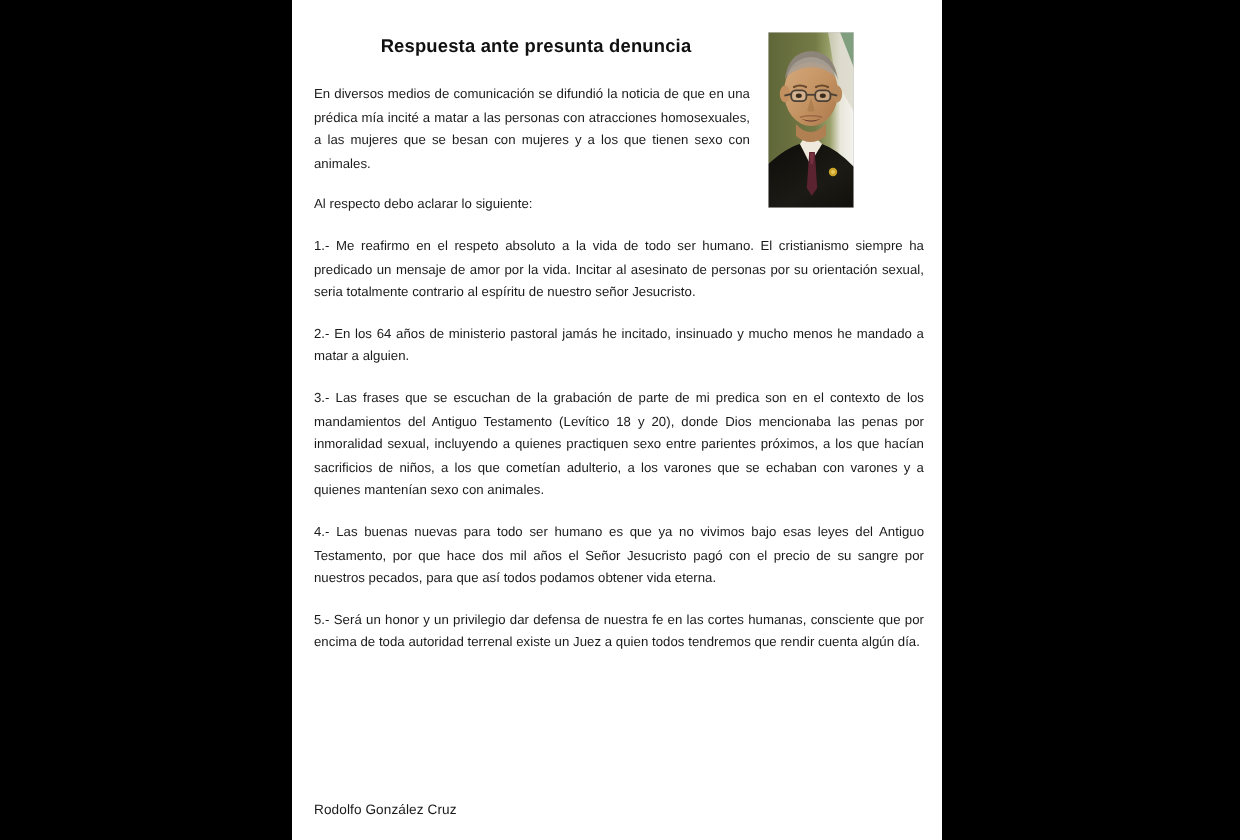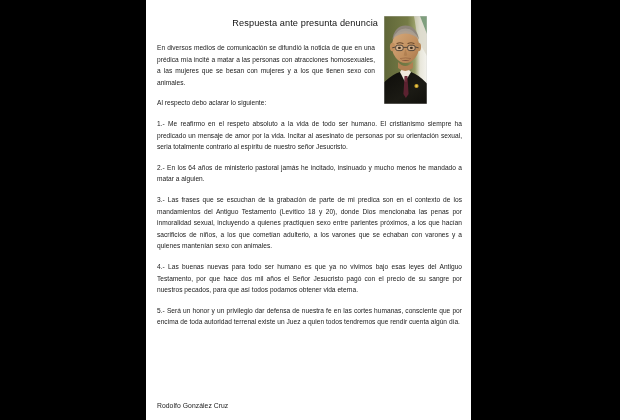--- a/index.html
+++ b/index.html
@@ -29,23 +29,23 @@
     background: #ffffff;
     box-sizing: border-box;
     padding: 0;
     overflow: hidden;
   }
   .doc-title {
     position: absolute;
     left: 12px;
     top: 17px;
     width: 220px;
-    text-align: right;
+    text-align: center;
     font-size: 9.2px;
-    font-weight: normal;
+    font-weight: bold;
     color: #111111;
     letter-spacing: 0.1px;
     line-height: 12px;
   }
   .photo {
     position: absolute;
     left: 238px;
     top: 16px;
     width: 43px;
     height: 88px;

